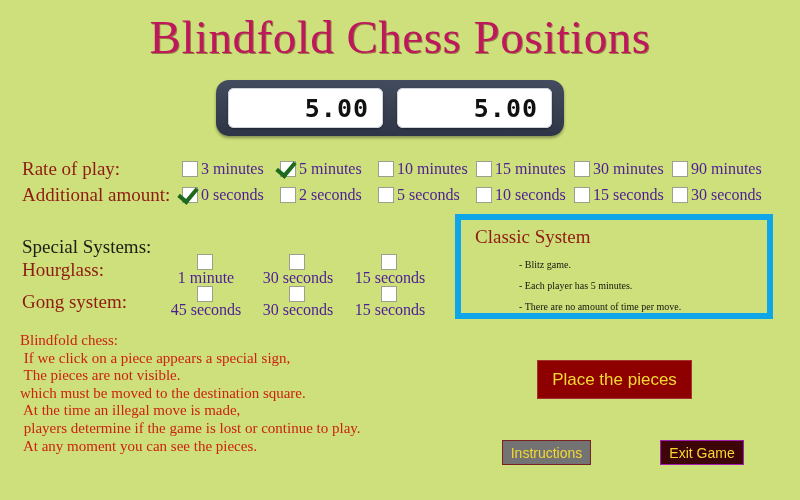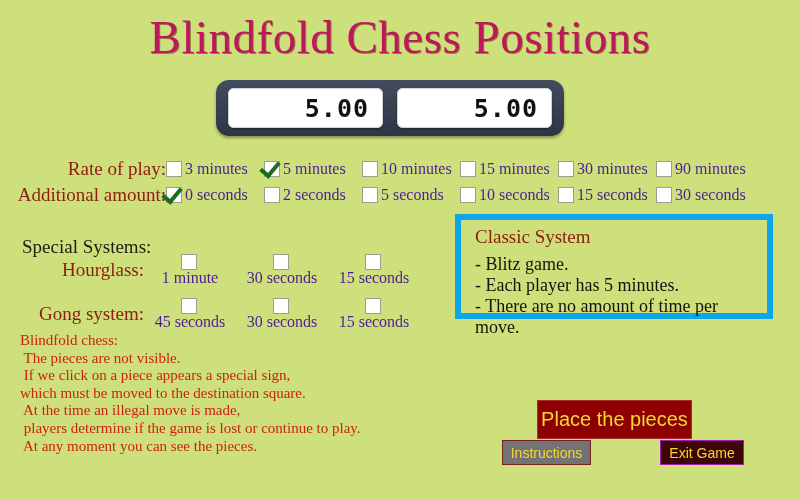--- a/index.html
+++ b/index.html
@@ -64,26 +64,25 @@
     font-size: 25px;
     font-weight: bold;
     color: #111111;
     letter-spacing: 1px;
     line-height: 1;
   }
 
   
   .opt-row {
     position: absolute;
-    left: 6px;
+    left: 22px;
     width: 770px;
     height: 24px;
     display: flex;
     align-items: center;
-    text-align: right;
   }
   .row-label {
     font-family: "Liberation Serif", serif;
     font-size: 19px;
     color: #8f1b12;
     white-space: nowrap;
   }
   .opt-group {
     display: flex;
     align-items: center;
@@ -119,21 +118,21 @@
     font-family: "Liberation Serif", serif;
     font-size: 16px;
     color: #4c1d95;
     line-height: 1;
   }
 
   
   #row-rate       { top: 157px; }
   #row-additional { top: 183px; }
   #row-hourglass  { top: 258px; }
-  #row-gong       { top: 290px; margin-top: 12px; }
+  #row-gong       { top: 290px; }
 
   #row-rate .row-label,
   #row-additional .row-label { width: 160px; }
   #row-hourglass .row-label,
   #row-gong .row-label { width: 138px; }
 
   #row-rate .opt-item,
   #row-additional .opt-item { width: 98px; }
   #row-hourglass .opt-item,
   #row-gong .opt-item { width: 92px; flex-direction: column; }
@@ -160,23 +159,24 @@
     background: transparent;
   }
   #classic-system-title {
     font-family: "Liberation Serif", serif;
     font-size: 19px;
     color: #8f1b12;
     margin-bottom: 6px;
   }
   .classic-line {
     font-family: "Liberation Serif", serif;
-    font-size: 18px;
+    font-size: 10px;
     color: #15150d;
     line-height: 21px;
+    margin-left: 44px;
   }
 
   
   #blindfold-info {
     position: absolute;
     left: 20px;
     top: 332px;
     width: 420px;
   }
   .info-line {
@@ -199,22 +199,21 @@
     cursor: pointer;
     user-select: none;
   }
   #place-pieces-button {
     left: 537px;
     top: 360px;
     width: 155px;
     height: 39px;
     background: #8e0000;
     border: 1px solid #a43030;
-    font-size: 20px;
-    margin-top: 40px;
+    font-size: 17px;
   }
   #instructions-button {
     left: 502px;
     top: 440px;
     width: 89px;
     height: 25px;
     background: #737373;
     border: 1px solid #7a2020;
     font-size: 14px;
   }
@@ -342,22 +341,22 @@
 
 <div id="classic-system-box">
   <div id="classic-system-title">Classic System</div>
   <div class="classic-line">- Blitz game.</div>
   <div class="classic-line">- Each player has 5 minutes.</div>
   <div class="classic-line">- There are no amount of time per move.</div>
 </div>
 
 <div id="blindfold-info">
   <div class="info-line">Blindfold chess:</div>
+  <div class="info-line"> If we click on a piece appears a special sign,</div>
   <div class="info-line"> The pieces are not visible.</div>
-  <div class="info-line"> If we click on a piece appears a special sign,</div>
   <div class="info-line">which must be moved to the destination square.</div>
   <div class="info-line"> At the time an illegal move is made,</div>
   <div class="info-line"> players determine if the game is lost or continue to play.</div>
   <div class="info-line"> At any moment you can see the pieces.</div>
 </div>
 
 <div class="game-button" id="place-pieces-button">Place the pieces</div>
 <div class="game-button" id="instructions-button">Instructions</div>
 <div class="game-button" id="exit-game-button">Exit Game</div>
 

